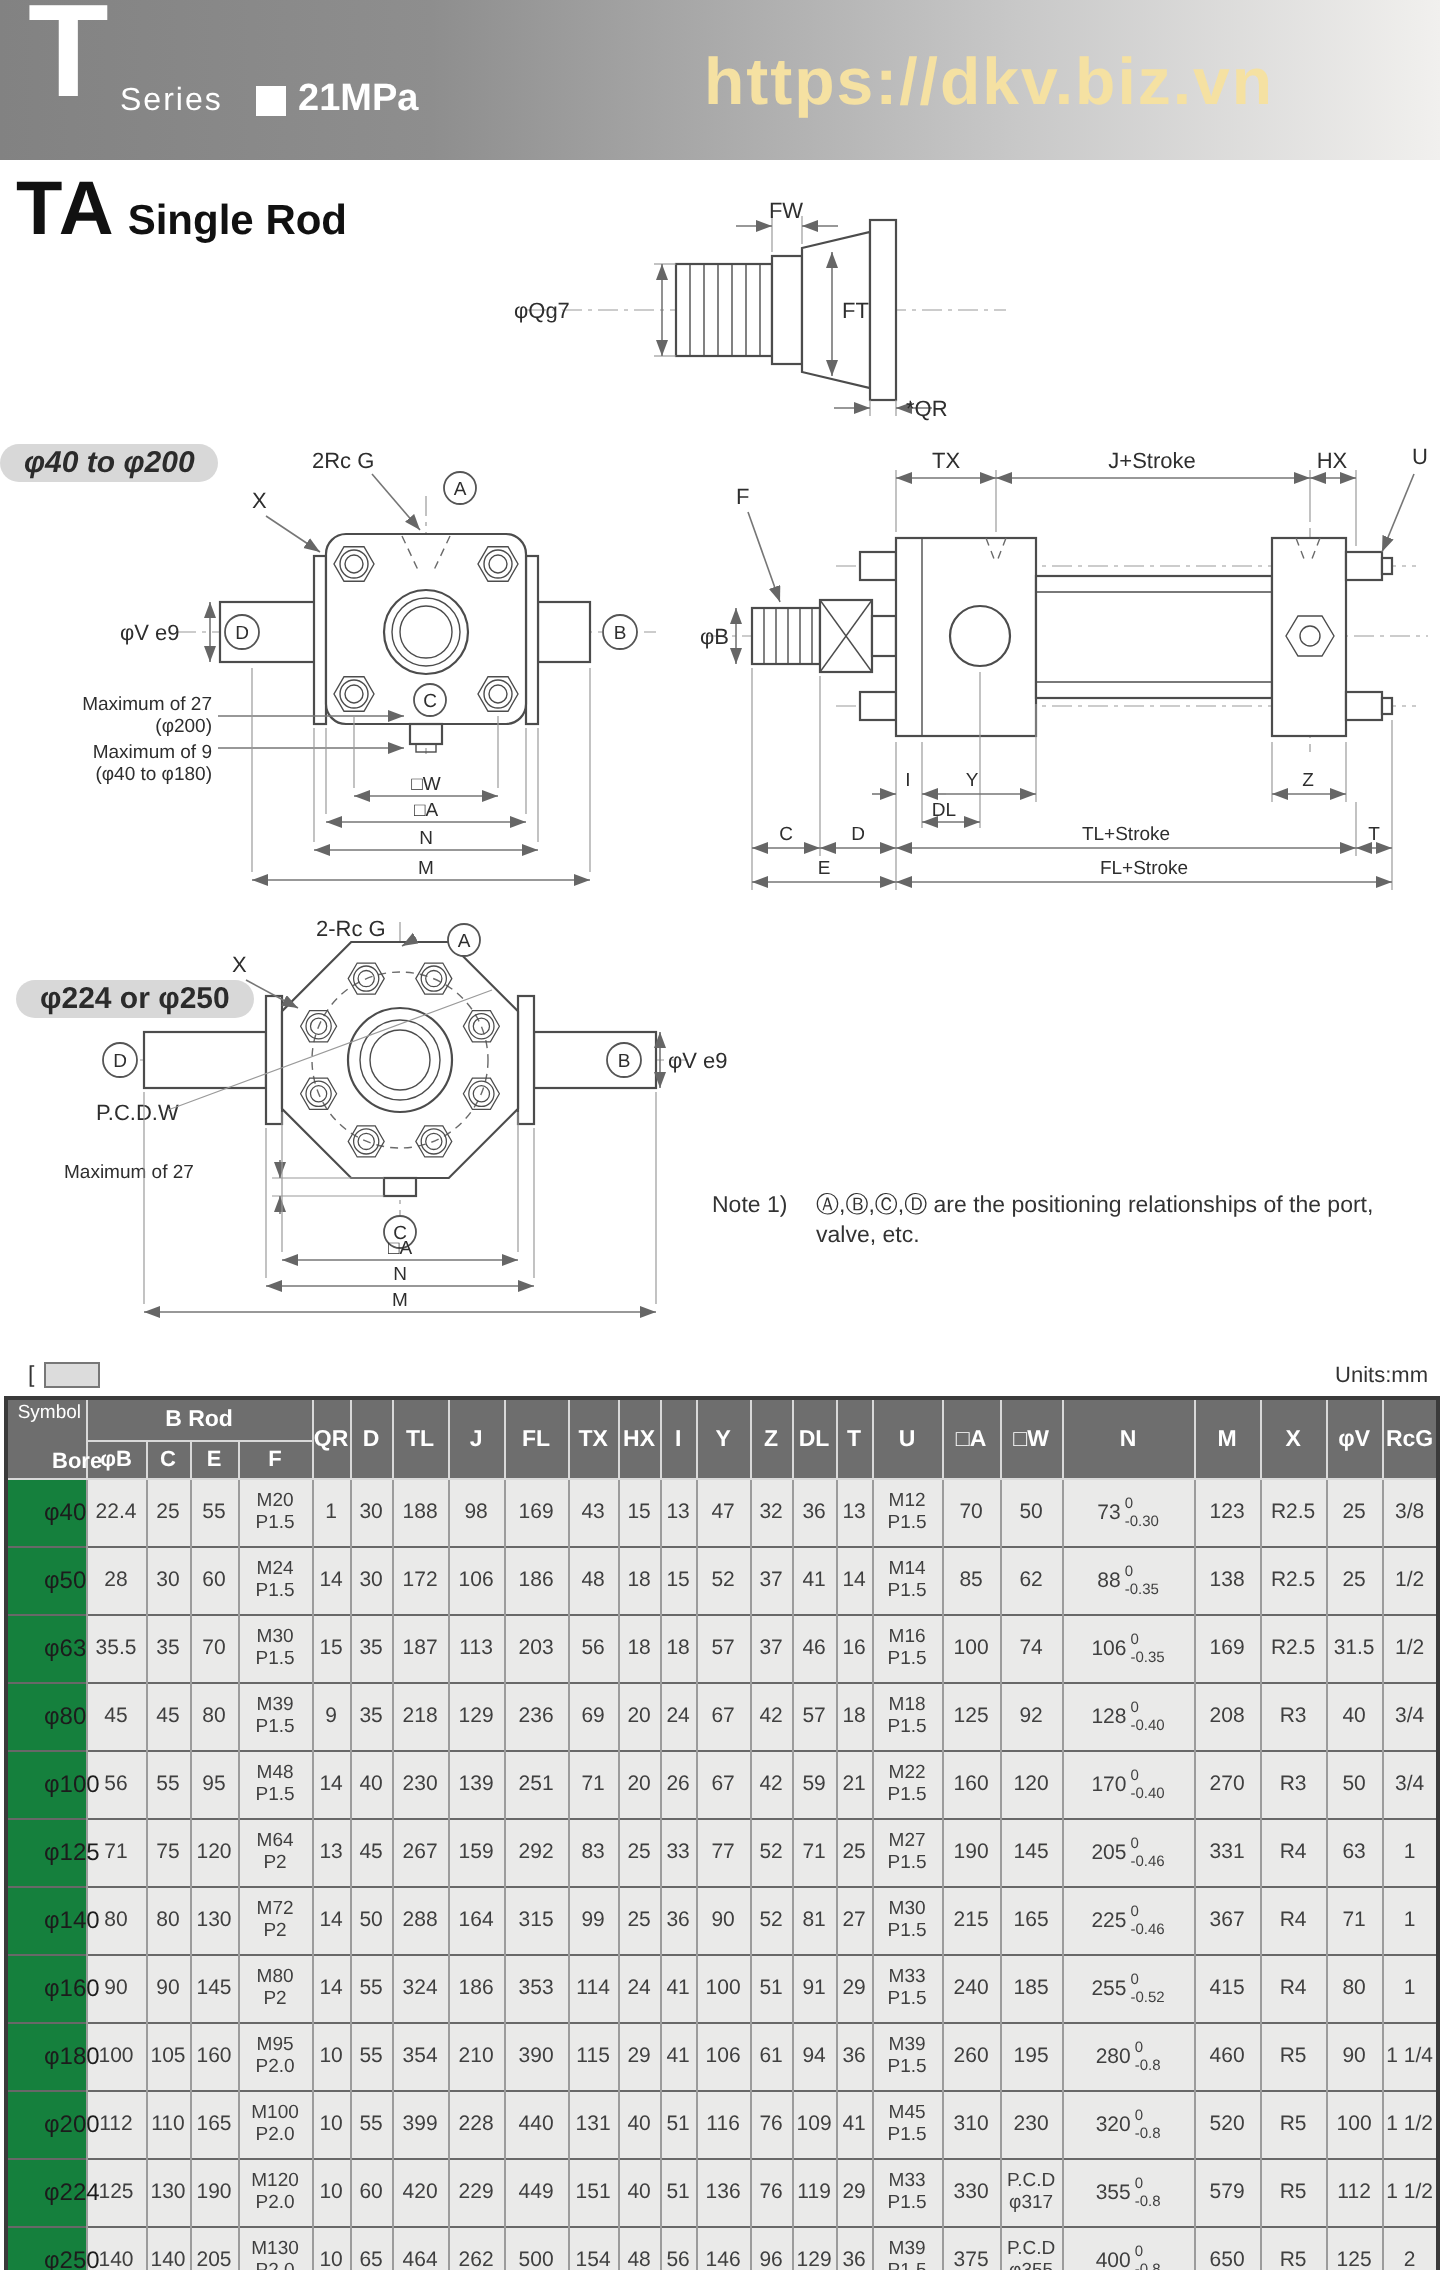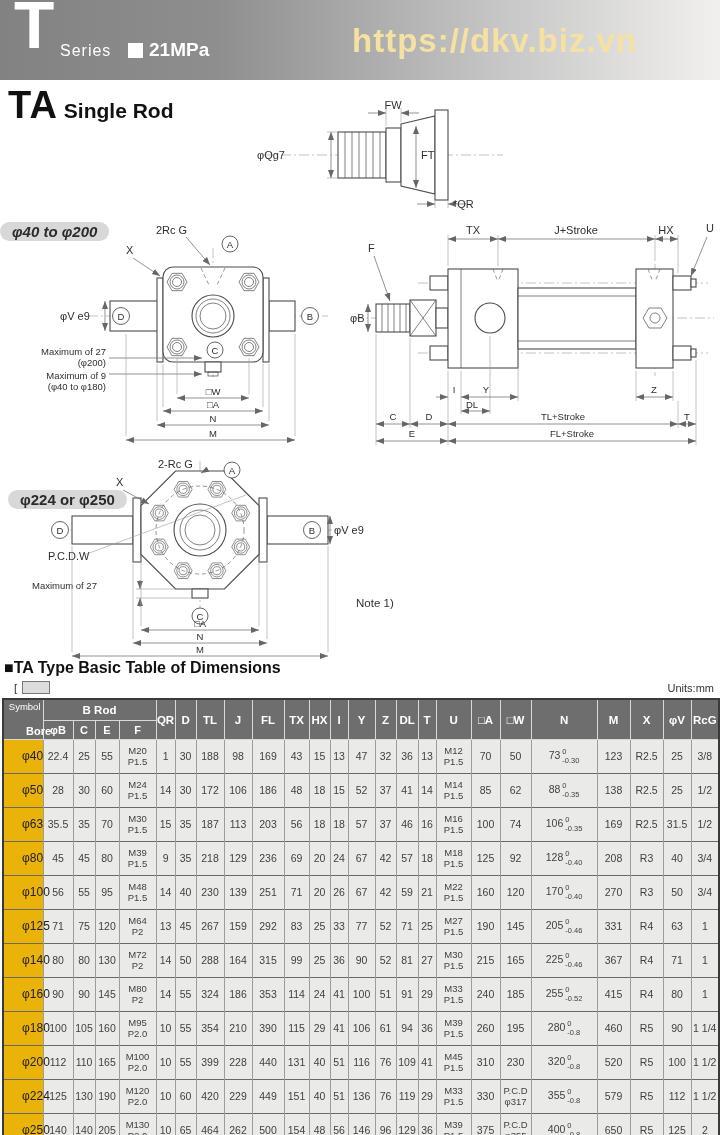--- a/index.html
+++ b/index.html
@@ -45,21 +45,21 @@
 
   table.dim{position:absolute;left:2px;top:698px;width:716px;border-collapse:collapse;table-layout:fixed;
             border:2px solid #3a3a3a;}
   table.dim th{background:#6e6e6e;color:#fff;border:1px solid #d9d9d9;font-size:11.5px;font-weight:bold;
             padding:0;margin-left:24px;}
   table.dim thead tr:first-child th{height:20px;}
   table.dim thead tr:last-child th{height:18px;font-size:11px;}
   table.dim td{background:#eaeae9;border-right:1px solid #9c9c9c;border-left:1px solid #9c9c9c;
             border-top:1.5px solid #686868;color:#3f3f3f;text-align:center;font-size:10.5px;
             height:33px;padding:0 1px;line-height:1.05;}
-  table.dim td.bore{background:#eab308;color:#1c1c1c;font-size:12px;padding-left:18px;}
+  table.dim td.bore{background:#15803d;color:#1c1c1c;font-size:12px;padding-left:18px;}
   table.dim td div{font-size:9.5px;line-height:1.1;}
   .tol{display:inline-flex;flex-direction:column;font-size:7.5px;line-height:1.15;vertical-align:middle;
        margin-left:2px;text-align:left;}
   th.diag{position:relative;background:
       linear-gradient(to bottom right,rgba(0,0,0,0) 48.8%,#fff 48.8%,#fff 51.2%,rgba(0,0,0,0) 51.2%),#6e6e6e;}
   th.diag .sym{position:absolute;right:2px;top:1px;font-size:9.5px;font-weight:normal;}
   th.diag .bor{position:absolute;left:3px;bottom:2px;font-size:11px;padding-left:19px;}
 </style>
 </head>
 <body>
@@ -319,24 +319,24 @@
     <text class="sm" x="178" y="184" text-anchor="middle">N</text>
     <line class="ext" x1="50" y1="90" x2="50" y2="196"></line>
       <line class="ext" x1="306" y1="90" x2="306" y2="196"></line>
     <line class="dim" x1="50" y1="200" x2="306" y2="200" marker-start="url(#ar)" marker-end="url(#ar)"></line>
     <text class="sm" x="178" y="197" text-anchor="middle">M</text>
   </svg>
 
   <div class="notes">
     <div class="note">
       <span class="nl">Note 1)</span>
+      <span class="nt">Ⓐ,Ⓑ,Ⓒ,Ⓓ are the positioning relationships of the port, valve, etc.</span>
     </div>
   </div>
 
-  <div class="tbl-title">■TA Type Basic Table of Dimensions</div>
   <div class="legend">
     <span>[</span>
     <span class="lbox"></span>
     <span class="units">Units:mm</span>
   </div>
 
   <table class="dim">
     <colgroup>
       <col style="width:40px">
         <col style="width:30px">

